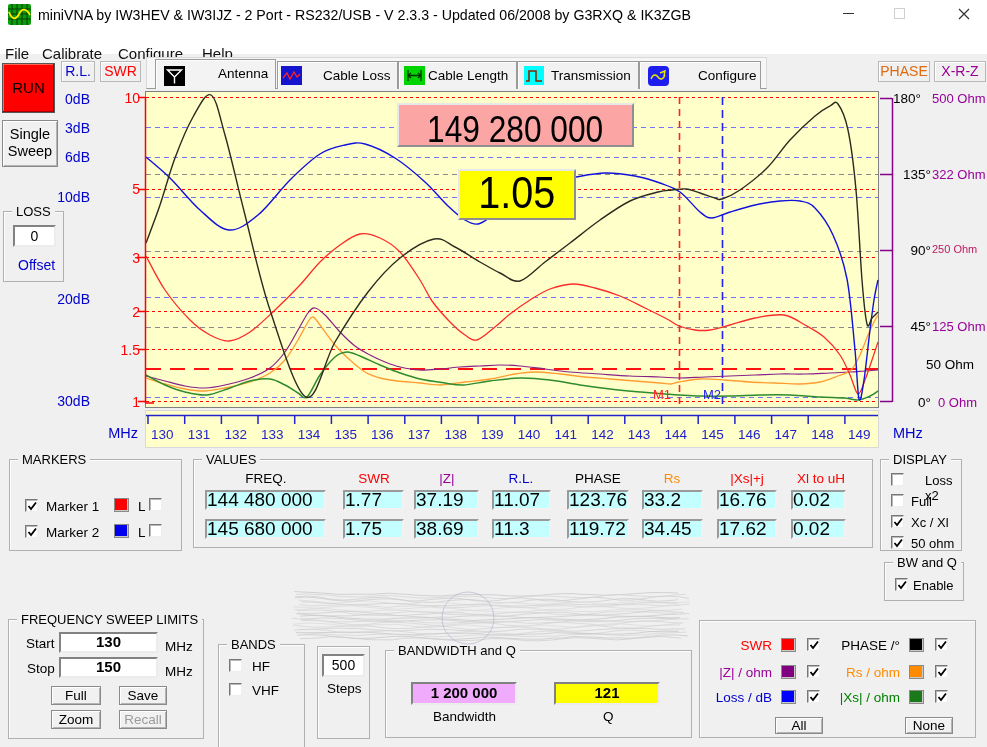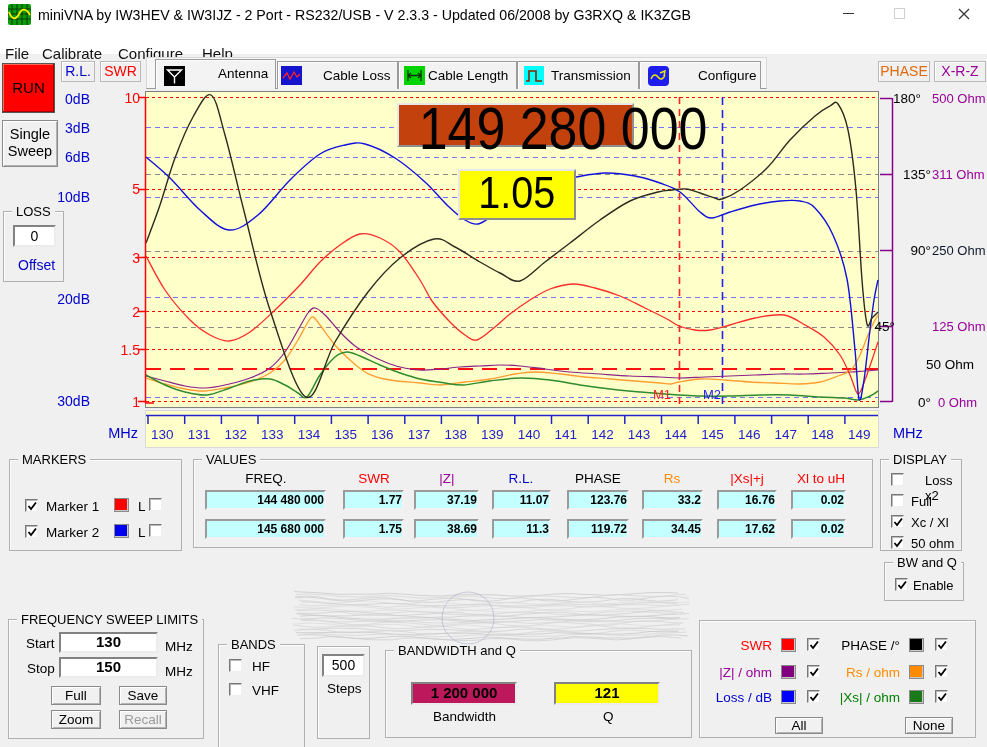--- a/index.html
+++ b/index.html
@@ -11,21 +11,21 @@
 .menubar span { position:absolute; top:16px; font-size:15px; color:#111; }
 .blue { color:#0000cc; }
 .red { color:#ff0000; }
 .chip { position:absolute; height:21px; border:1px solid #b8b8b8; box-shadow:inset 1px 1px 0 #fff; text-align:center; font-size:14px; line-height:19px; background:#f0f0f0; }
 .btn { position:absolute; background:#f1f1f1; border:1px solid #8a8a8a; box-shadow:inset 1px 1px 0 #ffffff, inset -1px -1px 0 #b4b4b4; text-align:center; color:#000; }
 .gb { position:absolute; border:1px solid #b0b0b0; box-shadow:inset 1px 1px 0 #fdfdfd; }
 .gb > .cap { position:absolute; top:-8px; left:8px; background:#f0f0f0; padding:0 4px; font-size:13px; white-space:nowrap; }
 .cb { position:absolute; width:13px; height:13px; background:#fff; border:1px solid; border-color:#777 #eee #eee #777; box-shadow:inset 1px 1px 0 #b9b9b9; }
 .cb svg { position:absolute; left:0px; top:0px; }
 .inp { position:absolute; background:#fff; border:2px solid; border-color:#828282 #ececec #ececec #828282; text-align:center; }
-.vbox { position:absolute; height:20px; background:#c4ffff; border:2px solid; border-color:#9a9a9a #f2f2f2 #f2f2f2 #9a9a9a; text-align:right; font-weight:bold; font-size:12px; line-height:16px; }
+.vbox { position:absolute; height:20px; background:#c4ffff; border:2px solid; border-color:#9a9a9a #f2f2f2 #f2f2f2 #9a9a9a; text-align:left; font-weight:normal; font-size:19px; line-height:16px; }
 .sw { position:absolute; width:15px; height:14px; border:1px solid #8a8a8a; box-shadow:inset -1px -1px 0 #c9c9c9; }
 .tab { position:absolute; top:61px; height:28px; background:#f2f2f2; border:1px solid #9b9b9b; border-bottom:none; box-shadow:inset 1px 1px 0 #fdfdfd; }
 .tab .ic { position:absolute; top:4px; }
 .tab .tx { position:absolute; top:6px; font-size:13.5px; white-space:nowrap; }
 .hdr { position:absolute; top:471px; font-size:13.5px; text-align:center; width:70px; }
 .ylab { position:absolute; font-size:14px; text-align:right; }
 </style>
 </head>
 <body>
 
@@ -187,38 +187,38 @@
 <line x1="589.9" y1="324" x2="589.9" y2="333" stroke="#2222cc" stroke-width="1.5"></line>
 <text x="592.9" y="348" font-size="13.5" fill="#2222cc" font-family="Liberation Sans, sans-serif">146</text>
 <line x1="626.6" y1="324" x2="626.6" y2="333" stroke="#2222cc" stroke-width="1.5"></line>
 <text x="629.6" y="348" font-size="13.5" fill="#2222cc" font-family="Liberation Sans, sans-serif">147</text>
 <line x1="663.2" y1="324" x2="663.2" y2="333" stroke="#2222cc" stroke-width="1.5"></line>
 <text x="666.2" y="348" font-size="13.5" fill="#2222cc" font-family="Liberation Sans, sans-serif">148</text>
 <line x1="699.9" y1="324" x2="699.9" y2="333" stroke="#2222cc" stroke-width="1.5"></line>
 <text x="702.9" y="348" font-size="13.5" fill="#2222cc" font-family="Liberation Sans, sans-serif">149</text>
 </svg>
 
-<div class="abs" style="left:397px;top:103px;width:237px;height:44px;background:#c2410c;border:2px solid;border-color:#e8e8e8 #8f8f8f #8f8f8f #e8e8e8;text-align:center;font-size:59px;line-height:49px;white-space:nowrap"><span style="display:inline-block;transform:scaleX(0.88);transform-origin:center">149 280 000</span></div>
+<div class="abs" style="left:397px;top:103px;width:237px;height:44px;background:#fca5a5;border:2px solid;border-color:#e8e8e8 #8f8f8f #8f8f8f #e8e8e8;text-align:center;font-size:36px;line-height:49px;white-space:nowrap"><span style="display:inline-block;transform:scaleX(0.88);transform-origin:center">149 280 000</span></div>
 <div class="abs" style="left:458px;top:169px;width:118px;height:51px;background:#ffff00;border:2px solid;border-color:#e8e8e8 #8f8f8f #8f8f8f #e8e8e8;text-align:center;font-size:44px;line-height:44px;white-space:nowrap"><span style="display:inline-block;transform:scaleX(0.9);transform-origin:center">1.05</span></div>
 
 <svg class="abs" style="left:878px;top:91px" width="109" height="320" viewBox="0 0 109 320">
  <line x1="14.5" y1="7" x2="14.5" y2="311" stroke="#880088" stroke-width="1.5"></line>
  <line x1="2" y1="7.5" x2="14" y2="7.5" stroke="#880088" stroke-width="1.5"></line>
  <line x1="2" y1="83.5" x2="14" y2="83.5" stroke="#880088" stroke-width="1.5"></line>
  <line x1="2" y1="159.5" x2="14" y2="159.5" stroke="#880088" stroke-width="1.5"></line>
  <line x1="2" y1="235.5" x2="14" y2="235.5" stroke="#880088" stroke-width="1.5"></line>
  <line x1="2" y1="310.5" x2="14" y2="310.5" stroke="#880088" stroke-width="1.5"></line>
 </svg>
 <div class="abs" style="left:893px;top:91px;width:38px;text-align:left;font-size:13.5px">180°</div>
 <div class="abs" style="left:932px;top:91px;font-size:13px;color:#990099;white-space:nowrap">500 Ohm</div>
 <div class="abs" style="left:893px;top:167px;width:38px;text-align:right;font-size:13.5px">135°</div>
-<div class="abs" style="left:932px;top:167px;font-size:13px;color:#990099;white-space:nowrap">311 Ohm</div>
+<div class="abs" style="left:932px;top:167px;font-size:13px;color:#990099;white-space:nowrap">322 Ohm</div>
 <div class="abs" style="left:893px;top:243px;width:38px;text-align:right;font-size:13.5px">90°</div>
-<div class="abs" style="left:932px;top:243px;font-size:13px;color:#0f172a;white-space:nowrap">250 Ohm</div>
-<div class="abs" style="left:857px;top:319px;width:38px;text-align:right;font-size:13.5px">45°</div>
+<div class="abs" style="left:932px;top:243px;font-size:11px;color:#be185d;white-space:nowrap">250 Ohm</div>
+<div class="abs" style="left:893px;top:319px;width:38px;text-align:right;font-size:13.5px">45°</div>
 <div class="abs" style="left:932px;top:319px;font-size:13px;color:#990099;white-space:nowrap">125 Ohm</div>
 <div class="abs" style="left:896px;top:357px;width:78px;text-align:right;font-size:13.5px;white-space:nowrap">50 Ohm</div>
 <div class="abs" style="left:893px;top:395px;width:38px;text-align:right;font-size:13.5px">0°</div>
 <div class="abs" style="left:938px;top:395px;font-size:13px;color:#990099;white-space:nowrap">0 Ohm</div>
 
 <div class="gb" style="left:9px;top:459px;width:173px;height:92px">
  <div class="cap">MARKERS</div>
  <div class="cb" style="left:15px;top:39px">
       <svg width="13" height="13">
         <path d="M2.5 6 L5 9 L10 2.5" fill="none" stroke="#000" stroke-width="1.8"></path>
@@ -319,21 +319,21 @@
  <div class="abs" style="left:33px;top:38px;font-size:13.5px">VHF</div>
 </div>
 
 <div class="gb" style="left:317px;top:646px;width:53px;height:93px">
  <div class="inp" style="left:4px;top:7px;width:43px;height:23px;font-size:14px;line-height:18px">500</div>
  <div class="abs" style="left:9px;top:34px;font-size:13.5px">Steps</div>
 </div>
 
 <div class="gb" style="left:385px;top:650px;width:307px;height:88px">
  <div class="cap">BANDWIDTH and Q</div>
- <div class="inp" style="left:25px;top:31px;width:106px;height:23px;background:#be185d;font-weight:bold;font-size:15px;line-height:18px">1 200 000</div>
+ <div class="inp" style="left:25px;top:31px;width:106px;height:23px;background:#f0abfc;font-weight:bold;font-size:15px;line-height:18px">1 200 000</div>
  <div class="abs" style="left:47px;top:58px;font-size:13.5px">Bandwidth</div>
  <div class="inp" style="left:168px;top:31px;width:106px;height:23px;background:#ffff00;font-weight:bold;font-size:15px;line-height:18px">121</div>
  <div class="abs" style="left:217px;top:58px;font-size:13.5px">Q</div>
 </div>
 
 <div class="gb" style="left:699px;top:620px;width:277px;height:118px">
  <div class="abs red" style="left:0px;top:17px;width:72px;text-align:right;font-size:13.5px">SWR</div>
  <div class="sw" style="left:81px;top:17px;background:#ff0000"></div>
  <div class="cb" style="left:107px;top:17px">
       <svg width="13" height="13">

